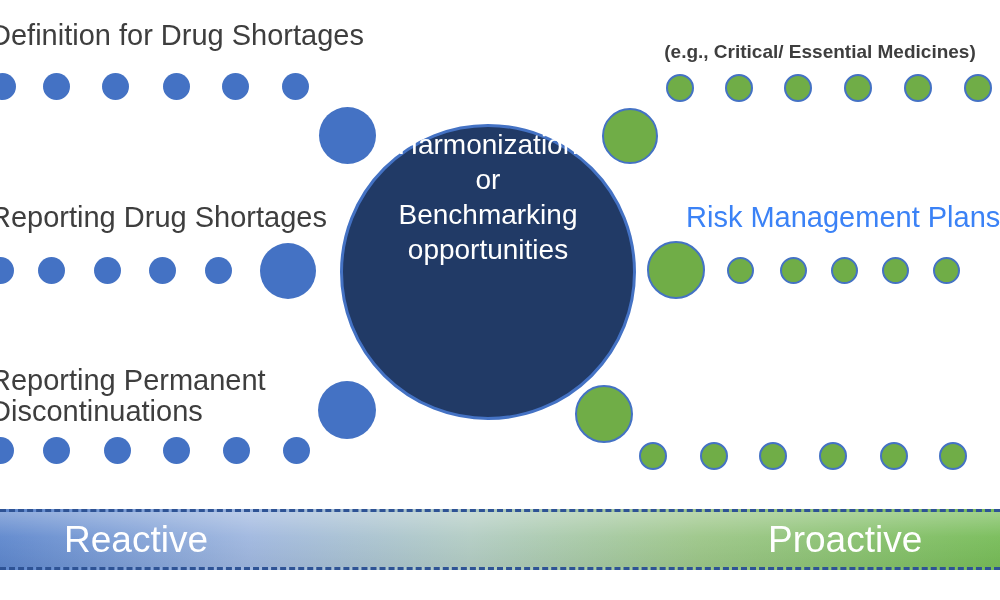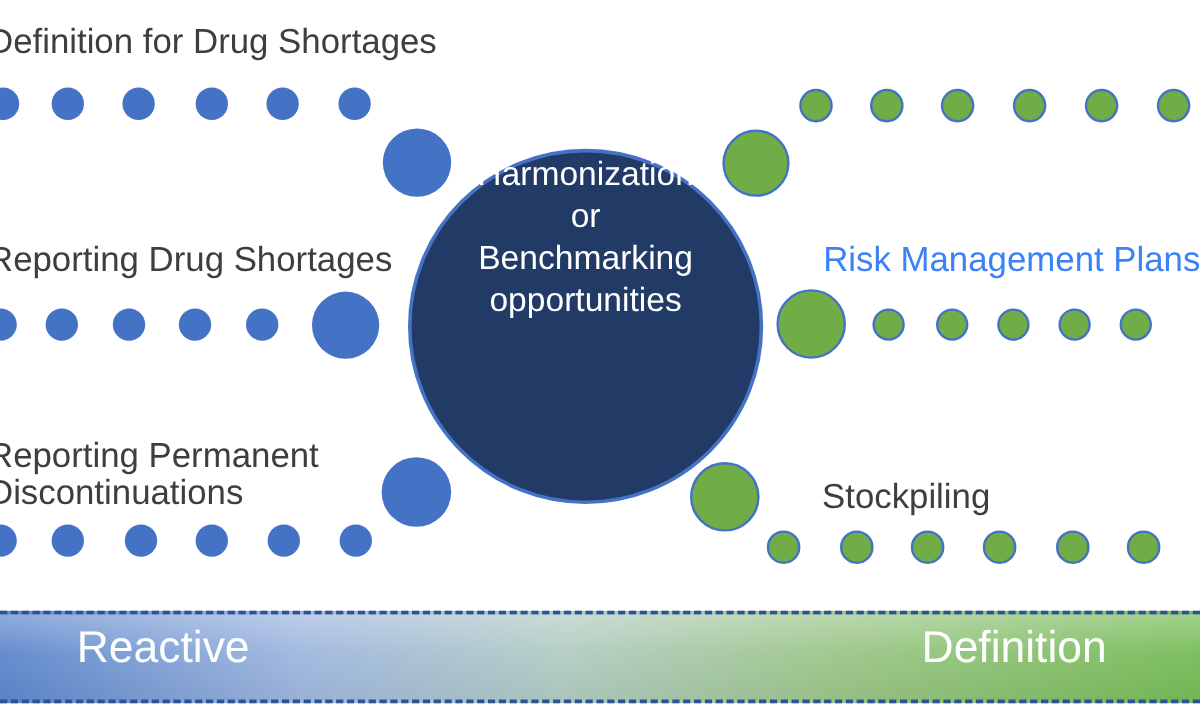--- a/index.html
+++ b/index.html
@@ -55,21 +55,21 @@
 
   .dot {
     position: absolute;
     border-radius: 50%;
     box-sizing: border-box;
   }
 
   #axis-bar {
     position: absolute;
     left: 0; top: 509px;
-    width: 1000px; height: 77px;
+    width: 1000px; height: 61px;
     box-sizing: border-box;
     border-top: 3px dashed #2E5395;
     border-bottom: 3px dashed #2E5395;
   }
   #axis-bar .sheen {
     position: absolute;
     left: 0; top: 0; right: 0; bottom: 0;
     background: linear-gradient(180deg, rgba(255,255,255,0.30) 0%, rgba(255,255,255,0.05) 45%, rgba(0,0,0,0.04) 100%);
   }
   .bar-label {
@@ -146,32 +146,32 @@
     </div>
 
   <div class="row-label nowrap" id="label-l1" style="color: rgb(62, 62, 62);">Definition for Drug Shortages</div>
 
   <div class="row-label nowrap" id="label-l2" style="color: rgb(62, 62, 62);">Reporting Drug Shortages</div>
 
   <div class="row-label" id="label-l3" style="color: rgb(62, 62, 62);">Reporting Permanent
 Discontinuations</div>
 
   <div class="row-label" id="label-r1" style="color: rgb(62, 62, 62);">
+    <div class="subtitle">(e.g., Critical/ Essential Medicines)</div>
   </div>
 
   <div class="row-label nowrap" id="label-r2" style="color: #3b82f6;">Risk Management Plans</div>
 
-  <div class="row-label nowrap" id="label-r3" style="color: rgb(62, 62, 62);">Stockpiling</div>
 
   <div id="center-circle" style="background: rgb(33, 58, 102); border-color: rgb(68, 114, 196);">
     <div class="circle-text" style="color: rgb(255, 255, 255);">Harmonization
 or
 Benchmarking
 opportunities</div>
   </div>
 
   <div id="axis-bar" style="background: linear-gradient(90deg, rgb(94, 135, 205) 0%, rgb(159, 183, 223) 25%, rgb(178, 204, 195) 47%, rgb(156, 198, 136) 70%, rgb(119, 188, 88) 100%); border-top-color: rgb(46, 83, 149); border-bottom-color: rgb(46, 83, 149);">
     <div class="sheen"></div>
     <div class="bar-label" id="reactive-label" style="color: rgb(255, 255, 255);">Reactive</div>
-    <div class="bar-label" id="proactive-label" style="color: rgb(255, 255, 255);">Definition</div>
+    <div class="bar-label" id="proactive-label" style="color: rgb(255, 255, 255);">Proactive</div>
   </div>
 
 </div>
 
 </body></html>

